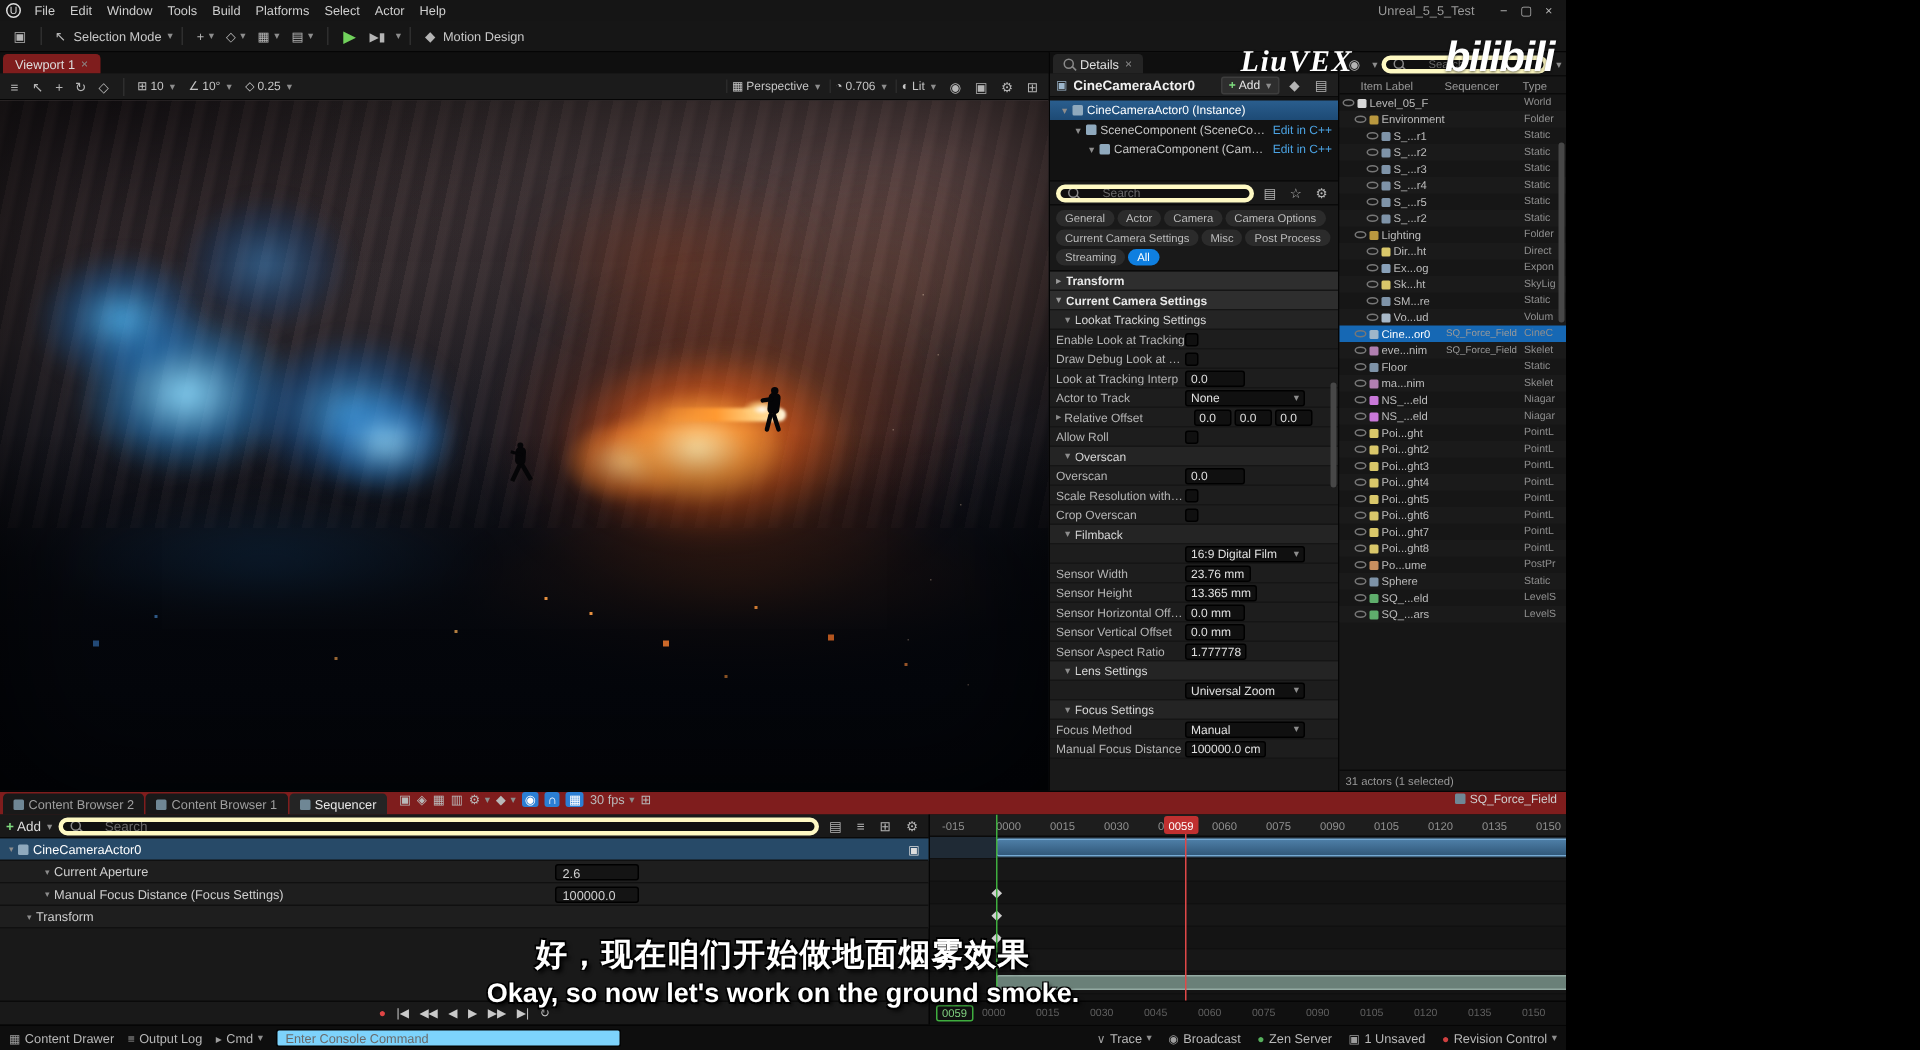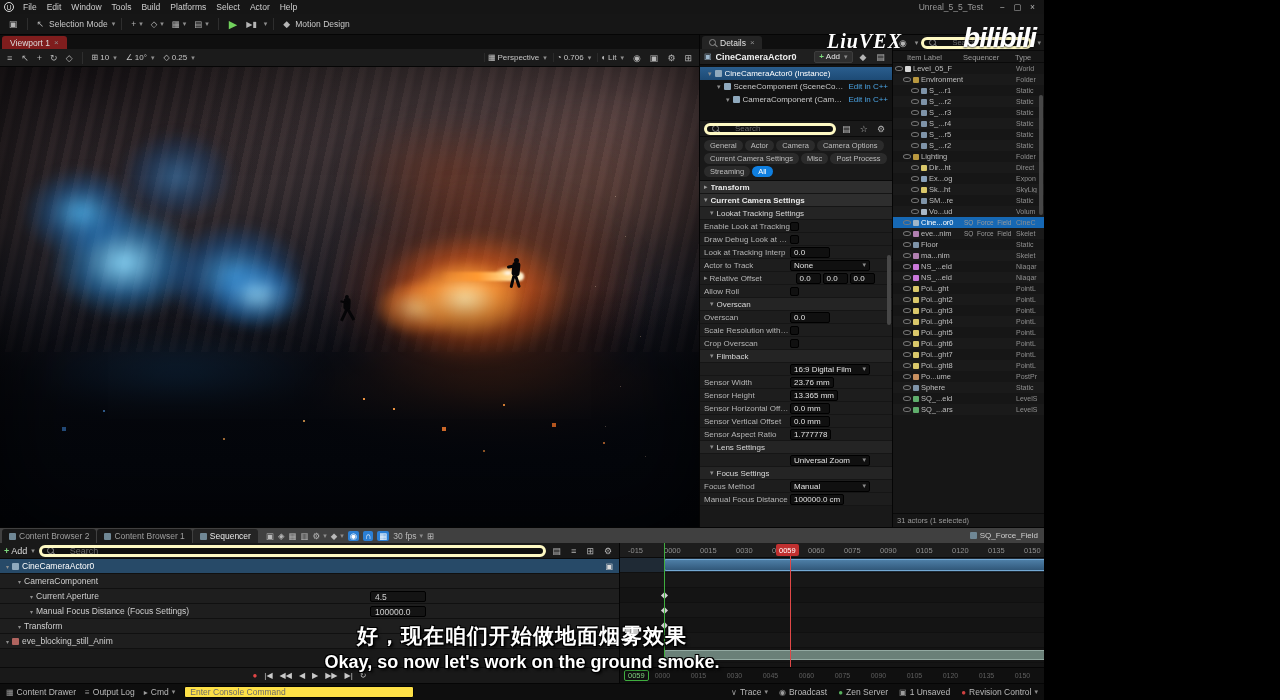--- a/index.html
+++ b/index.html
@@ -139,21 +139,21 @@
 .out-row.k-fog .okind{background:#88a0b8}
 .out-row.k-cloud .okind{background:#a8b8c8}
 .out-row.k-volume .okind{background:#c88f5f}
 .olabel{flex:1;overflow:hidden}
 .oseq{width:50px;flex:none;color:#9a9a9a;font-size:6.5px;overflow:hidden}
 .otype{width:26px;flex:none;color:#8f8f8f;font-size:7px;overflow:hidden}
 .out-footer{margin-top:auto;height:14px;border-top:1px solid #0a0a0a;display:flex;align-items:center;padding:0 4px;color:#9a9a9a;flex:none}
 .out-scroll{position:absolute;right:1px;top:60px;width:4px;height:120px;background:#474747;border-radius:2px}
 
 .sequencer{height:156px;background:#161616;border-top:1px solid #050505;display:flex;flex-direction:column;flex:none}
-.seq-header{height:15px;background:#404040;display:flex;align-items:center;flex:none}
+.seq-header{height:15px;background:#7f1d1d;display:flex;align-items:flex-start;flex:none}
 .seq-tabs{display:flex;align-items:flex-end;height:100%;padding-left:2px;gap:1px}
 .seq-tab{display:flex;align-items:center;gap:3px;background:#191919;height:14px;padding:0 7px;color:#9f9f9f;font-size:8.5px;border-radius:3px 3px 0 0;white-space:nowrap}
 .seq-tab.active{background:#242424;color:#e8e8e8}
 .seq-tab .tab-ic,.seq-breadcrumb .tab-ic{width:7px;height:7px;background:#6f8795;border-radius:1px;flex:none}
 .seq-toolbar{display:flex;align-items:center;gap:4px;padding:0 8px;color:#b9b9b9;font-size:8.5px}
 .seq-tool{display:flex;align-items:center;gap:1px;white-space:nowrap}
 .seq-tool.active{background:#2b7fd4;color:#fff;border-radius:2px;padding:0 2px}
 .seq-breadcrumb{margin-left:auto;display:flex;align-items:center;gap:3px;padding-right:6px;color:#cfcfcf;font-size:8px}
 .seq-body{flex:1;display:flex;min-height:0}
 .track-panel{width:620px;display:flex;flex-direction:column;border-right:1px solid #050505;background:#191919;flex:none}
@@ -193,21 +193,21 @@
 .range-cur{border:1px solid #3fae3f;color:#7fce7f;border-radius:2px;padding:0 3px;margin:0 4px;height:11px;display:flex;align-items:center;font-size:7.5px}
 .range-ticks{display:flex;color:#5f5f5f;font-size:7px;padding-left:2px}
 .rtick{width:36px;flex:none}
 
 .statusbar{height:17px;background:#0e0e0e;display:flex;align-items:center;padding:0 6px;gap:9px;font-size:8.5px;color:#b9b9b9;flex:none;border-top:1px solid #050505}
 .sb-item{display:flex;align-items:center;gap:3px;white-space:nowrap}
 .sb-glyph{color:#9d9d9d;font-size:8px}
 .sb-item.k-green .sb-glyph{color:#56b05c}
 .sb-item.k-red .sb-glyph{color:#d04040}
 .sb-caret{color:#8d8d8d;font-size:7px}
-.console-input{width:230px;background:#fde047;border:1px solid #040404;border-radius:2px;height:12px;display:flex;padding:0 5px}
+.console-input{width:230px;background:#7dd3fc;border:1px solid #040404;border-radius:2px;height:12px;display:flex;padding:0 5px}
 .status-right{margin-left:auto;display:flex;gap:11px;align-items:center}
 
 .sub{position:absolute;width:100%;text-align:center;font-weight:bold;color:#fff;z-index:50;text-shadow:1px 1px 0 #000,-1px 1px 0 #000,1px -1px 0 #000,-1px -1px 0 #000,2px 2px 3px #000}
 .sub-zh{bottom:50px;font-size:21px;letter-spacing:1px}
 .sub-en{bottom:27px;font-size:18px}
 .wm{position:absolute;z-index:40;color:#fff}
 .wm-liuvex{right:142px;top:30px;font-family:"Liberation Serif",serif;font-style:italic;font-weight:bold;font-size:20px;letter-spacing:1px;text-shadow:0 1px 2px rgba(0,0,0,.6)}
 .wm-bili{right:8px;top:22px;font-size:28px;font-weight:bold;font-style:italic;letter-spacing:-1px;text-shadow:0 1px 2px rgba(0,0,0,.6)}
 </style>
 </head>
@@ -1030,57 +1030,45 @@
         <div class="track-rows">
 
             <div class="track-row selected k-camera" style="--d: 0;">
               <span class="t-caret">▾</span>
               <span class="ticon"></span>
               <span class="tlabel">CineCameraActor0</span>
 
               <span class="cam-toggle">▣</span>
             </div>
 
-            <div class="track-row k-component" style="--d: 1;">
-              <span class="t-caret">▾</span>
-
-              <span class="tlabel">CameraComponent</span>
-
-            </div>
 
             <div class="track-row k-prop" style="--d: 2;">
               <span class="t-caret">▾</span>
 
               <span class="tlabel">Current Aperture</span>
-              <span class="tvalue">4.5</span>
+              <span class="tvalue">2.6</span>
 
             </div>
 
 
             <div class="track-row k-prop" style="--d: 2;">
               <span class="t-caret">▾</span>
 
               <span class="tlabel">Manual Focus Distance (Focus Settings)</span>
               <span class="tvalue">100000.0</span>
 
             </div>
 
             <div class="track-row k-transform" style="--d: 1;">
               <span class="t-caret">▾</span>
 
               <span class="tlabel">Transform</span>
 
             </div>
 
-            <div class="track-row k-anim" style="--d: 0;">
-              <span class="t-caret">▾</span>
-              <span class="ticon"></span>
-              <span class="tlabel">eve_blocking_still_Anim</span>
-
-            </div>
           </div>
         <div class="track-bottom">
 
         <span class="transport-btn k-record">●</span>
             <span class="transport-btn">|◀</span>
             <span class="transport-btn">◀◀</span>
             <span class="transport-btn">◀</span>
             <span class="transport-btn">▶</span>
             <span class="transport-btn">▶▶</span>
             <span class="transport-btn">▶|</span>

